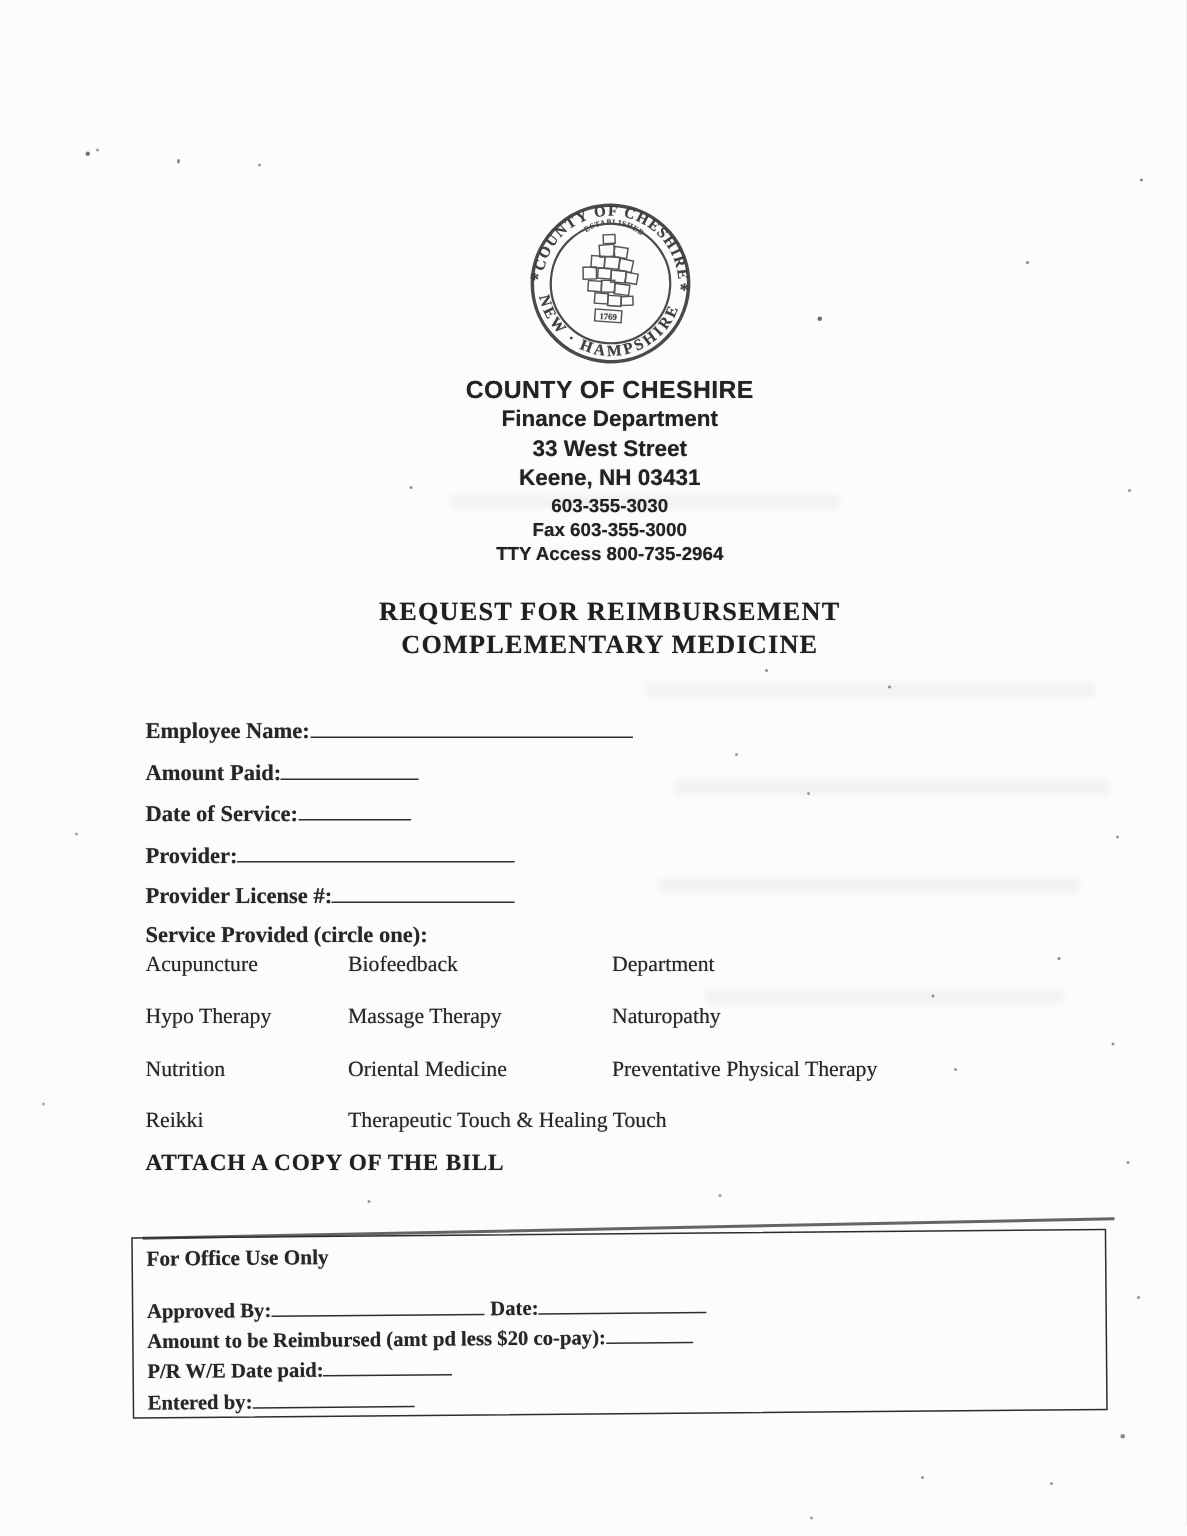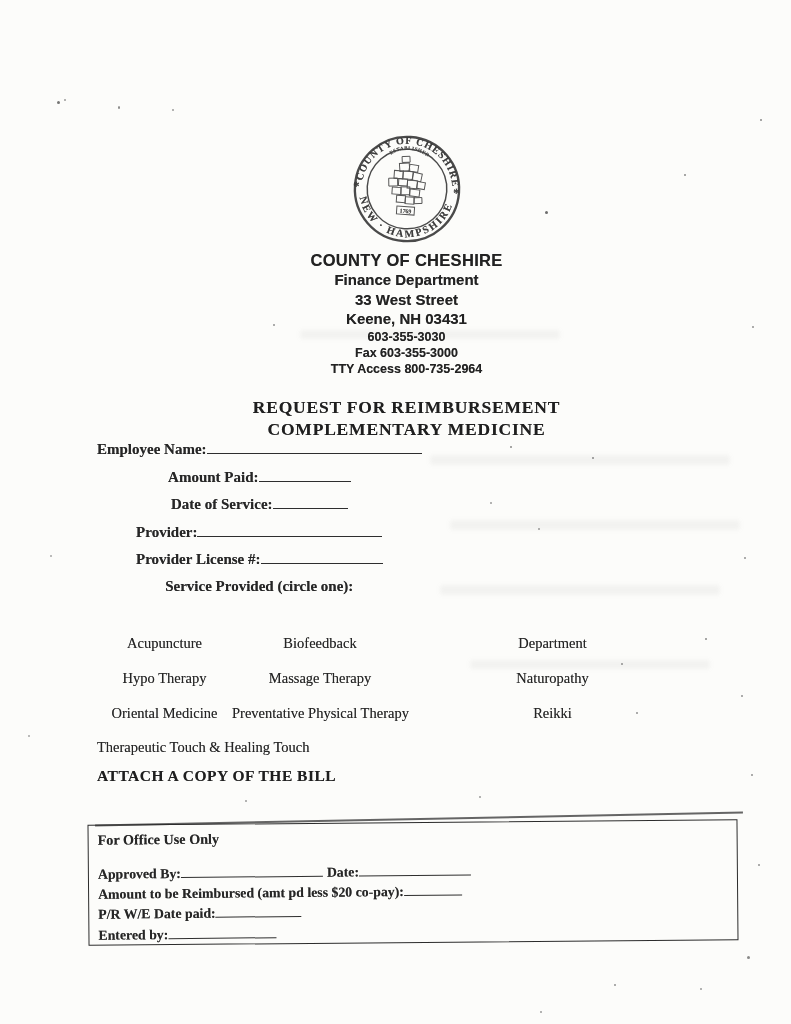--- a/index.html
+++ b/index.html
@@ -14,30 +14,30 @@
   
   .letterhead{position:absolute;top:250px;left:0;right:0;text-align:center;transform:translateX(11px);
     font-family:"Liberation Sans",sans-serif;font-weight:bold;color:#222;}
   .lh-org{font-size:16.5px;line-height:20px;letter-spacing:.3px;}
   .lh-line{font-size:15px;line-height:19.5px;}
   .lh-small{font-size:12.5px;line-height:16px;}
   
   .doc-title{position:absolute;top:397px;left:0;right:0;text-align:center;transform:translateX(11px);
     font-weight:bold;font-size:17.5px;letter-spacing:.8px;line-height:21.5px;color:#1f1f1f;}
   
-  .fields{position:absolute;top:440px;left:97px;font-size:15px;font-weight:bold;text-align:center;}
+  .fields{position:absolute;top:478px;left:97px;font-size:15px;font-weight:bold;}
   .field-row{margin-bottom:8.6px;height:19px;white-space:nowrap;}
   .fill-line{display:inline-block;height:13px;border-bottom:1.5px solid #2e2e2e;vertical-align:baseline;}
   .w215{width:215px}.w75{width:75px}.w92{width:92px}.w185{width:185px}.w122{width:122px}
   .w142{width:142px}.w112{width:112px}.w58{width:58px}.w86{width:86px}.w108{width:108px}
   
   .services{position:absolute;top:634px;left:97px;width:600px;display:grid;
     grid-template-columns:135px 176px 1fr;grid-auto-rows:34.8px;
     font-size:14.5px;line-height:19px;}
-  .svc{white-space:nowrap;text-align:center;}
+  .svc{white-space:nowrap;}
   
   .attach{position:absolute;top:767px;left:97px;font-size:15.5px;font-weight:bold;letter-spacing:.5px;color:#1f1f1f;}
   
   .scan-edge{position:absolute;top:818px;left:95px;width:648px;height:1.6px;background:#4a4a4a;transform:rotate(-1.15deg);opacity:.85;}
   .office-box{position:absolute;top:822px;left:88px;width:650px;height:121px;
     border:1.6px solid #2c2c2c;transform:rotate(-.5deg);box-sizing:border-box;
     padding:6px 0 0 9px;font-size:13.8px;font-weight:bold;}
   .ob-header{margin-bottom:16px;font-size:14.2px;}
   .ob-row{line-height:20.2px;white-space:nowrap;}
   .ob-gap{display:inline-block;width:4px;}
@@ -165,20 +165,21 @@
     </div>
   </div>
 
   <div class="services">
     <div class="svc">Acupuncture</div>
     <div class="svc">Biofeedback</div>
     <div class="svc">Department</div>
     <div class="svc">Hypo Therapy</div>
     <div class="svc">Massage Therapy</div>
     <div class="svc">Naturopathy</div>
+    <div class="svc">Nutrition</div>
     <div class="svc">Oriental Medicine</div>
     <div class="svc">Preventative Physical Therapy</div>
     <div class="svc">Reikki</div>
     <div class="svc">Therapeutic Touch &amp; Healing Touch</div>
     <div class="svc"></div>
   </div>
 
   <div class="attach">ATTACH A COPY OF THE BILL</div>
 
   <div class="scan-edge"></div>

